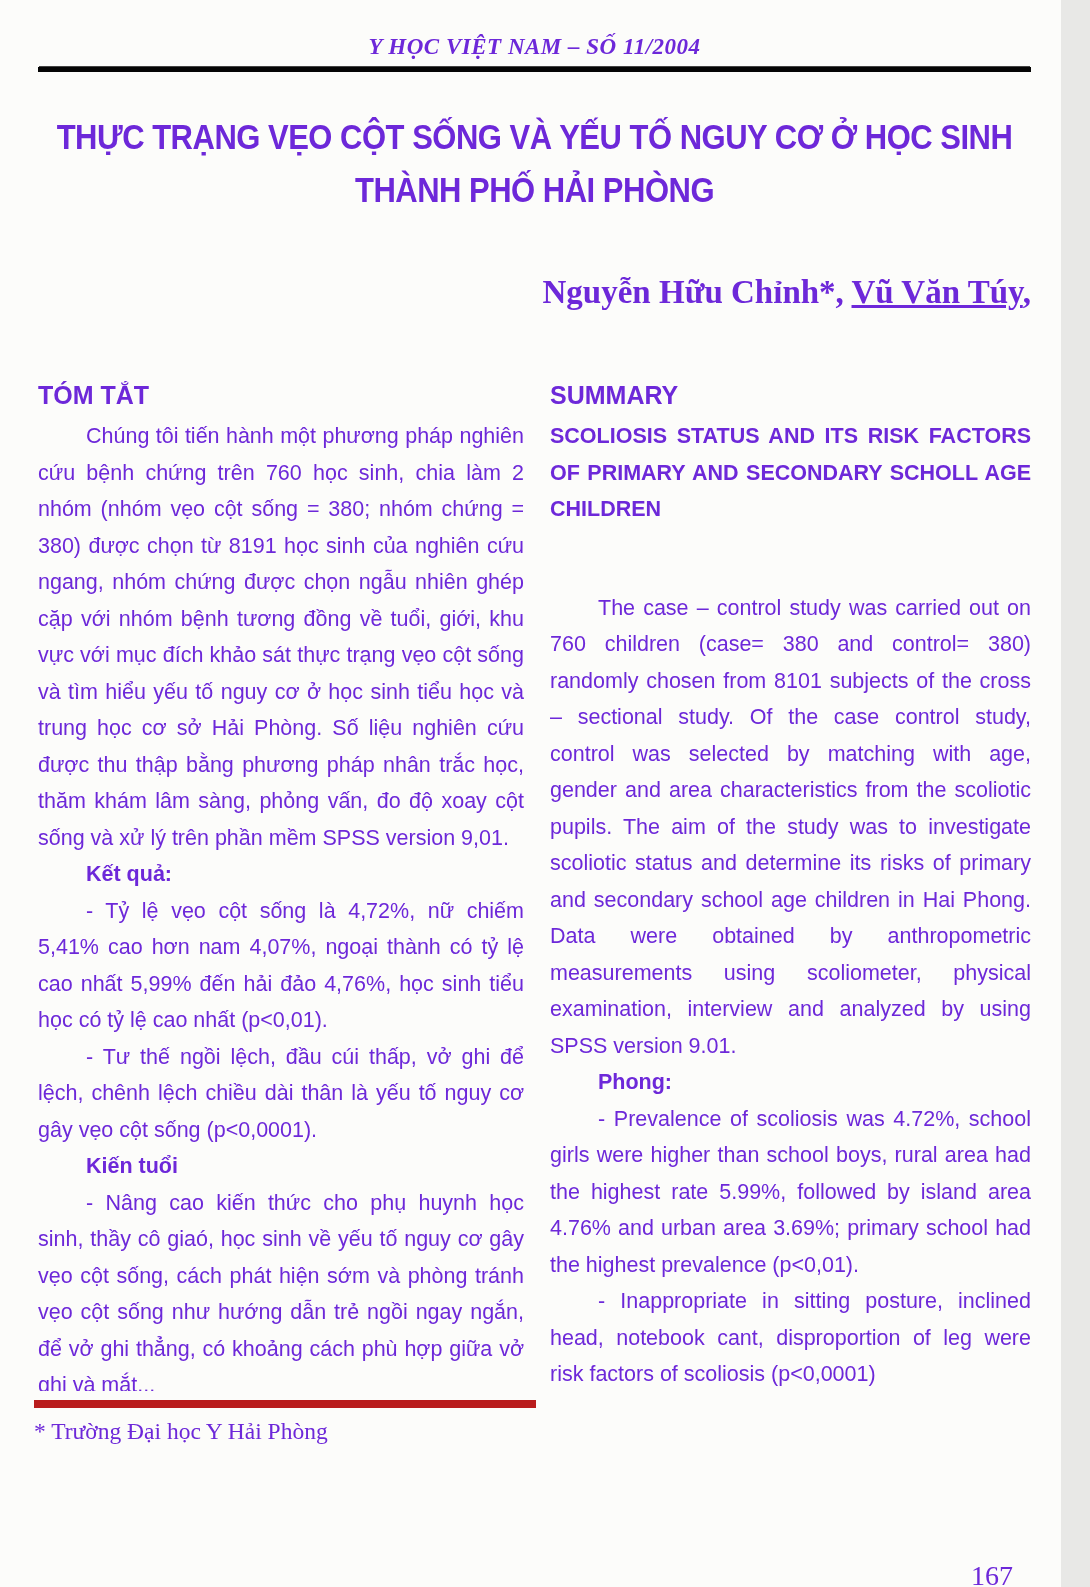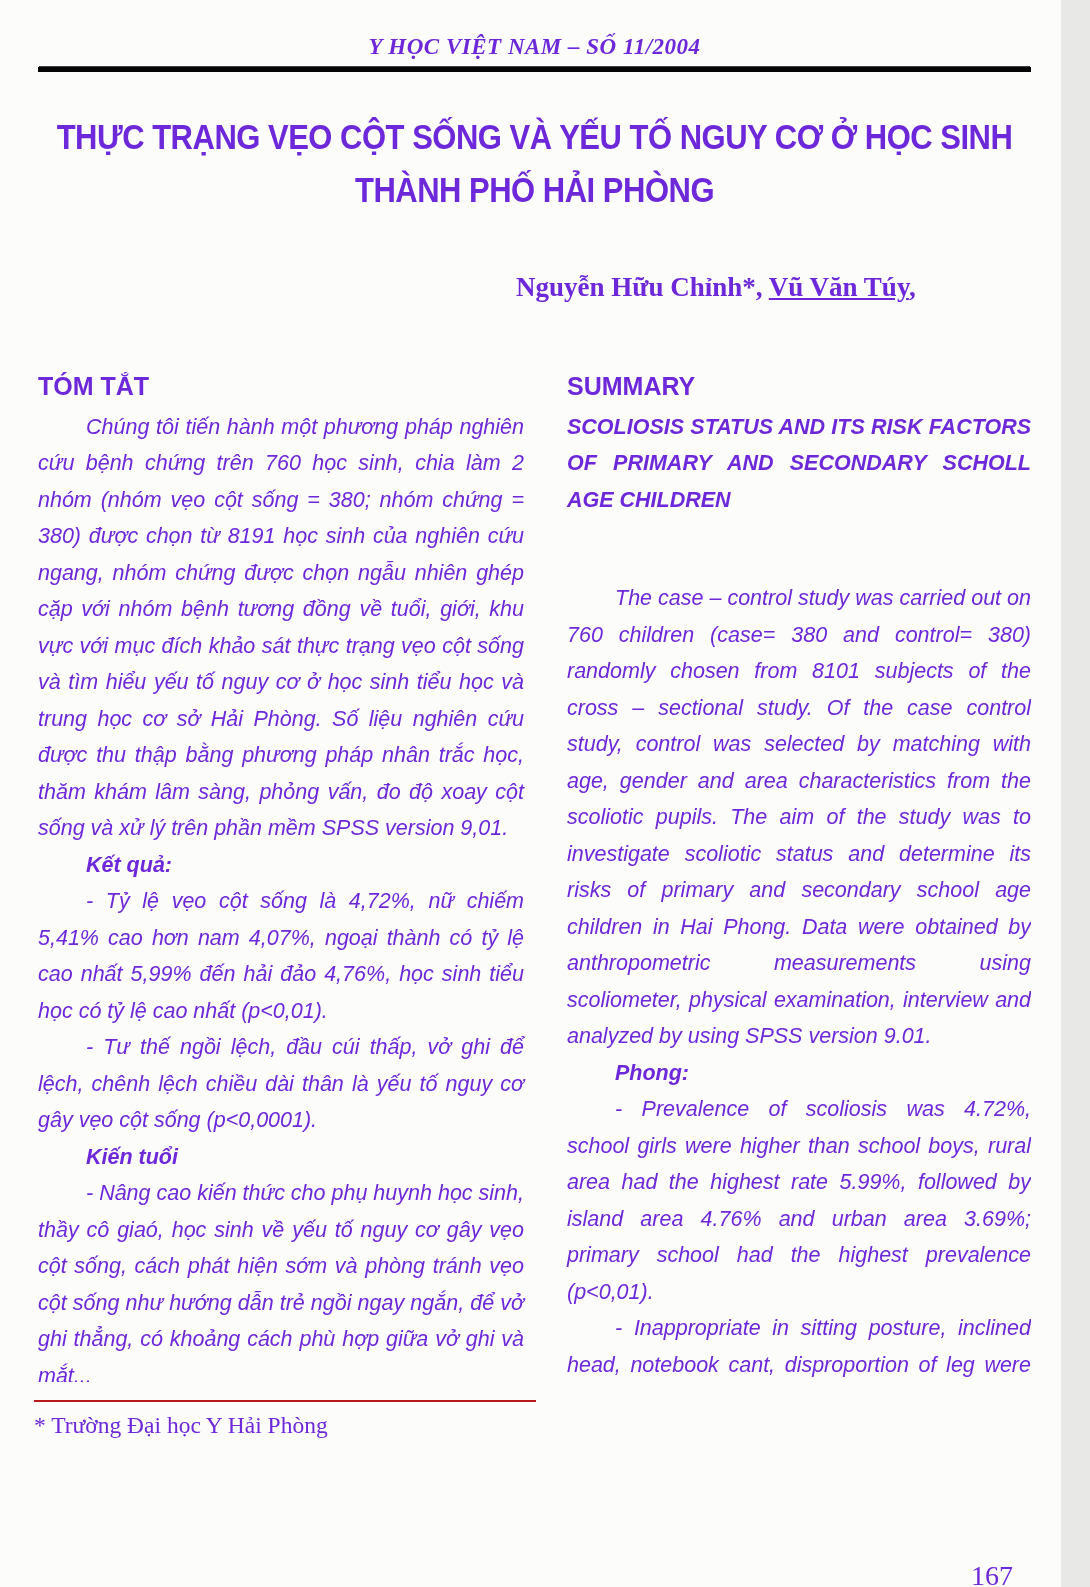--- a/index.html
+++ b/index.html
@@ -39,41 +39,42 @@
     line-height:1.5;
     letter-spacing:-.5px;
     transform:scaleY(1.12);
     transform-origin:top center;
   }
   
   .authors{
     margin:60px 0 0 478px;
     font-family:"Liberation Serif",serif;
     font-weight:bold;
-    font-size:27px;
+    font-size:33px;
     line-height:1.65;
+    text-align:right;
   }
   .authors .underline{text-decoration:underline;}
   
   .columns{
     display:flex;
-    gap:43px;
+    gap:26px;
     margin-top:62px;
     height:1010px;
     overflow:hidden;
   }
   .col{box-sizing:border-box;}
   .col-left{width:486px;flex:none;}
   .col-right{flex:1;}
   .body-text, .col p{
     font-size:21.5px;
     line-height:36.5px;
     text-align:justify;
   }
-  .col p{margin:0;text-indent:48px;font-style:italic;}
+  .col p{margin:0;text-indent:48px;}
   .col-heading{
     font-size:25px;
     font-weight:800;
     margin:0 0 8px 0;
     text-indent:0;
     text-align:left;
   }
   .sub-heading{
     font-weight:bold;
     text-indent:48px;
@@ -85,21 +86,21 @@
     line-height:1.75;
     margin:6px 0 0 0;
     text-indent:0 !important;
   }
   .spacer-lg{height:62px;}
   
   .footnote{
     position:absolute;
     left:34px;top:1400px;
     width:502px;
-    border-top:2px solid #b91c1c;
+    border-top:8px solid #b91c1c;
     padding-top:10px;
     font-family:"Liberation Serif",serif;
     font-size:23.5px;
   }
   
   .page-number{
     position:absolute;
     right:48px;top:1560px;
     font-family:"Liberation Serif",serif;
     font-size:28px;

